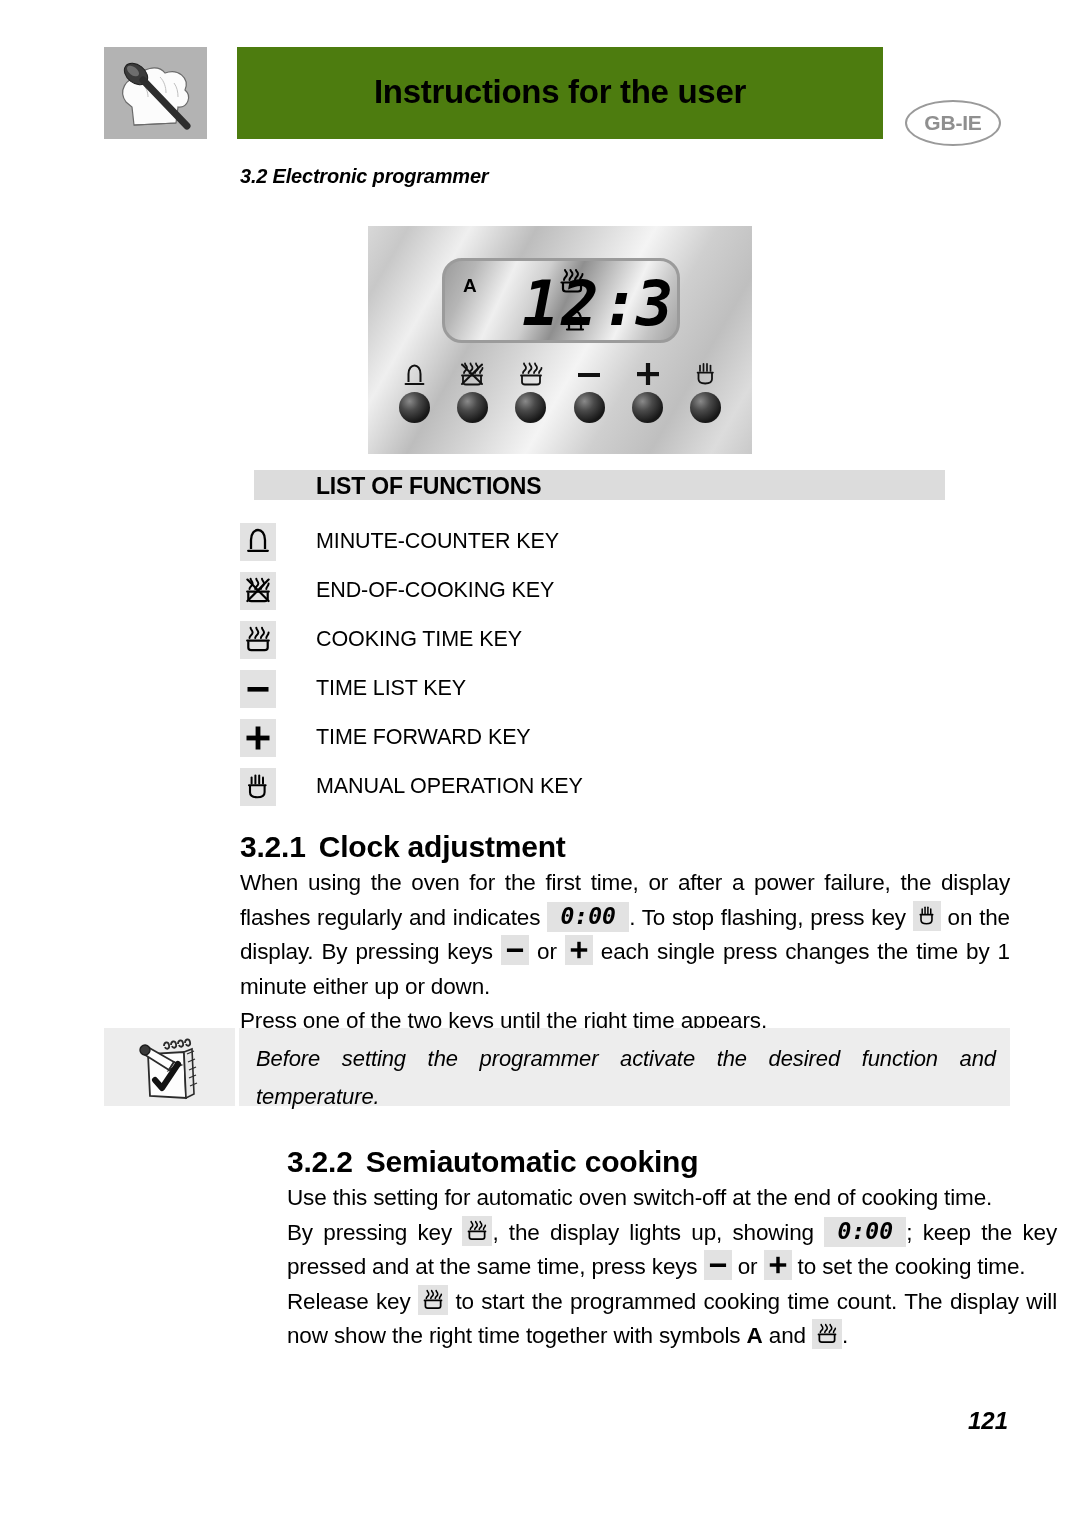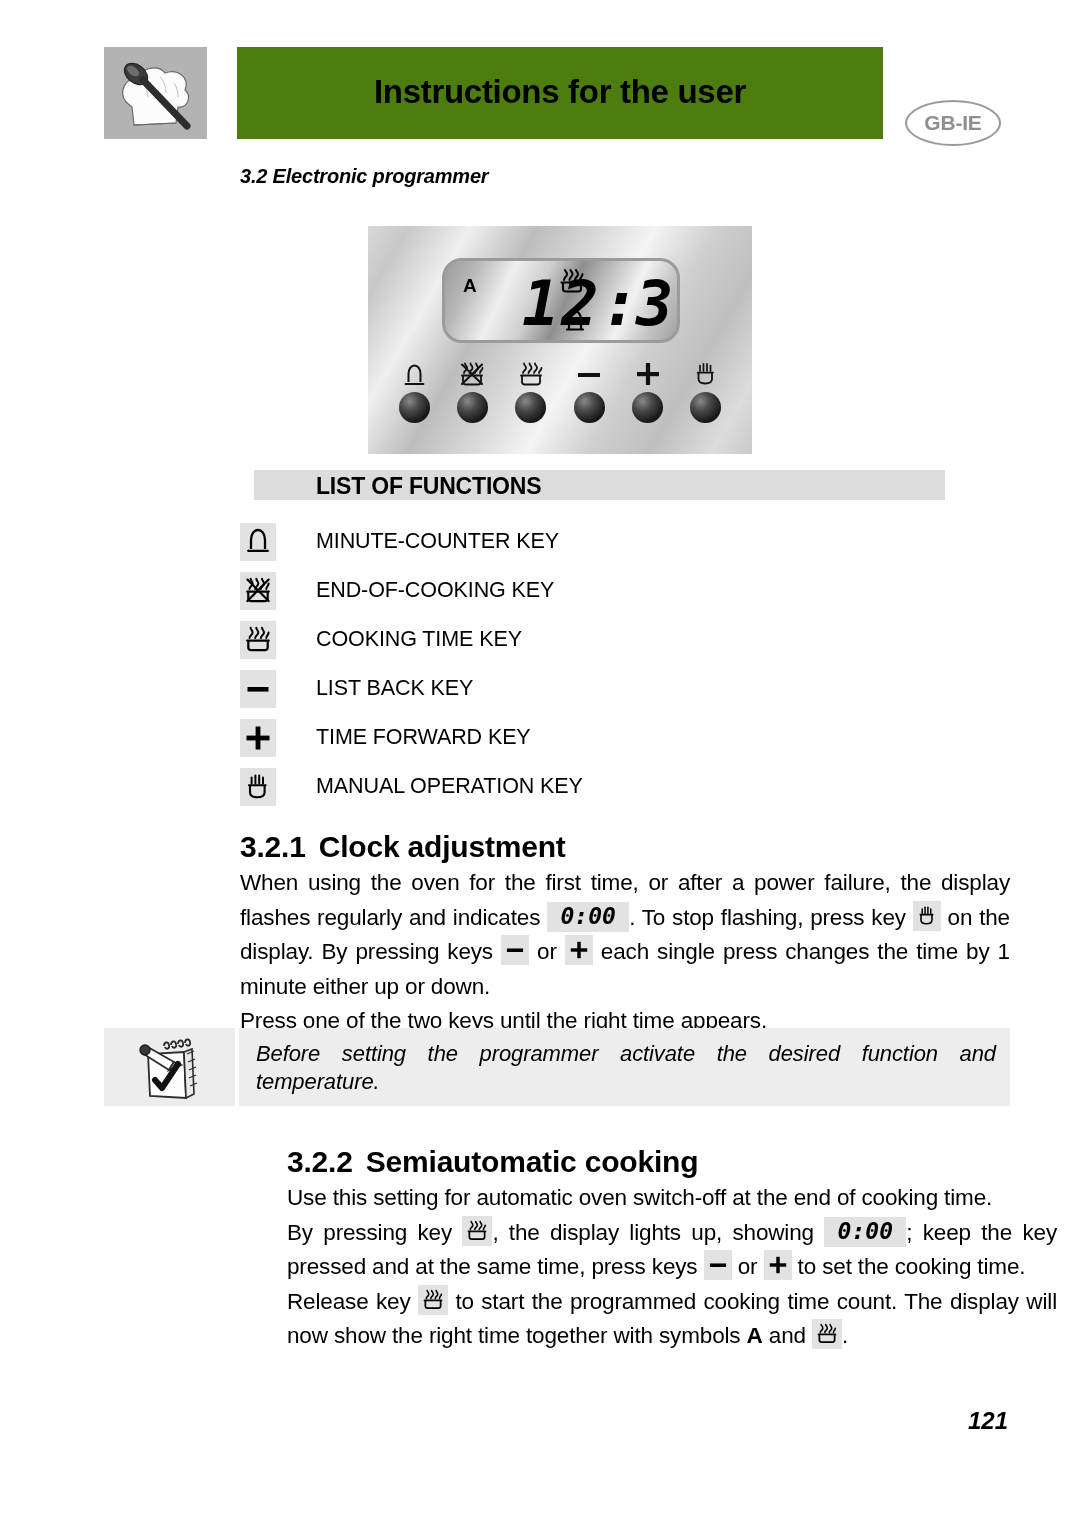--- a/index.html
+++ b/index.html
@@ -293,21 +293,21 @@
   }
   .note-body {
     flex: 1;
     background: #ededed;
     margin-left: 4px;
     padding: 12px 14px 0 17px;
     box-sizing: border-box;
   }
   .note-text {
     font-size: 22px;
-    line-height: 28px;
+    line-height: 38px;
     font-style: italic;
     text-align: justify;
     letter-spacing: -0.1px;
   }
 
   
   .page-num {
     position: absolute;
     right: 72px;
     top: 1407px;
@@ -509,21 +509,21 @@
     </div>
     <div class="func-label">COOKING TIME KEY</div>
   </div>
 
   <div class="func-row">
     <div class="func-icon">
       <svg width="26" height="26" viewBox="0 0 26 26" aria-hidden="true">
         <rect x="2.5" y="11" width="21" height="4.6" fill="#000"></rect>
       </svg>
     </div>
-    <div class="func-label">LIST BACK KEY</div>
+    <div class="func-label">TIME LIST KEY</div>
   </div>
 
   <div class="func-row">
     <div class="func-icon">
       <svg width="28" height="28" viewBox="0 0 28 28" aria-hidden="true">
         <rect x="2.5" y="11.6" width="23" height="4.8" fill="#000"></rect>
         <rect x="11.6" y="2.5" width="4.8" height="23" fill="#000"></rect>
       </svg>
     </div>
     <div class="func-label">TIME FORWARD KEY</div>

